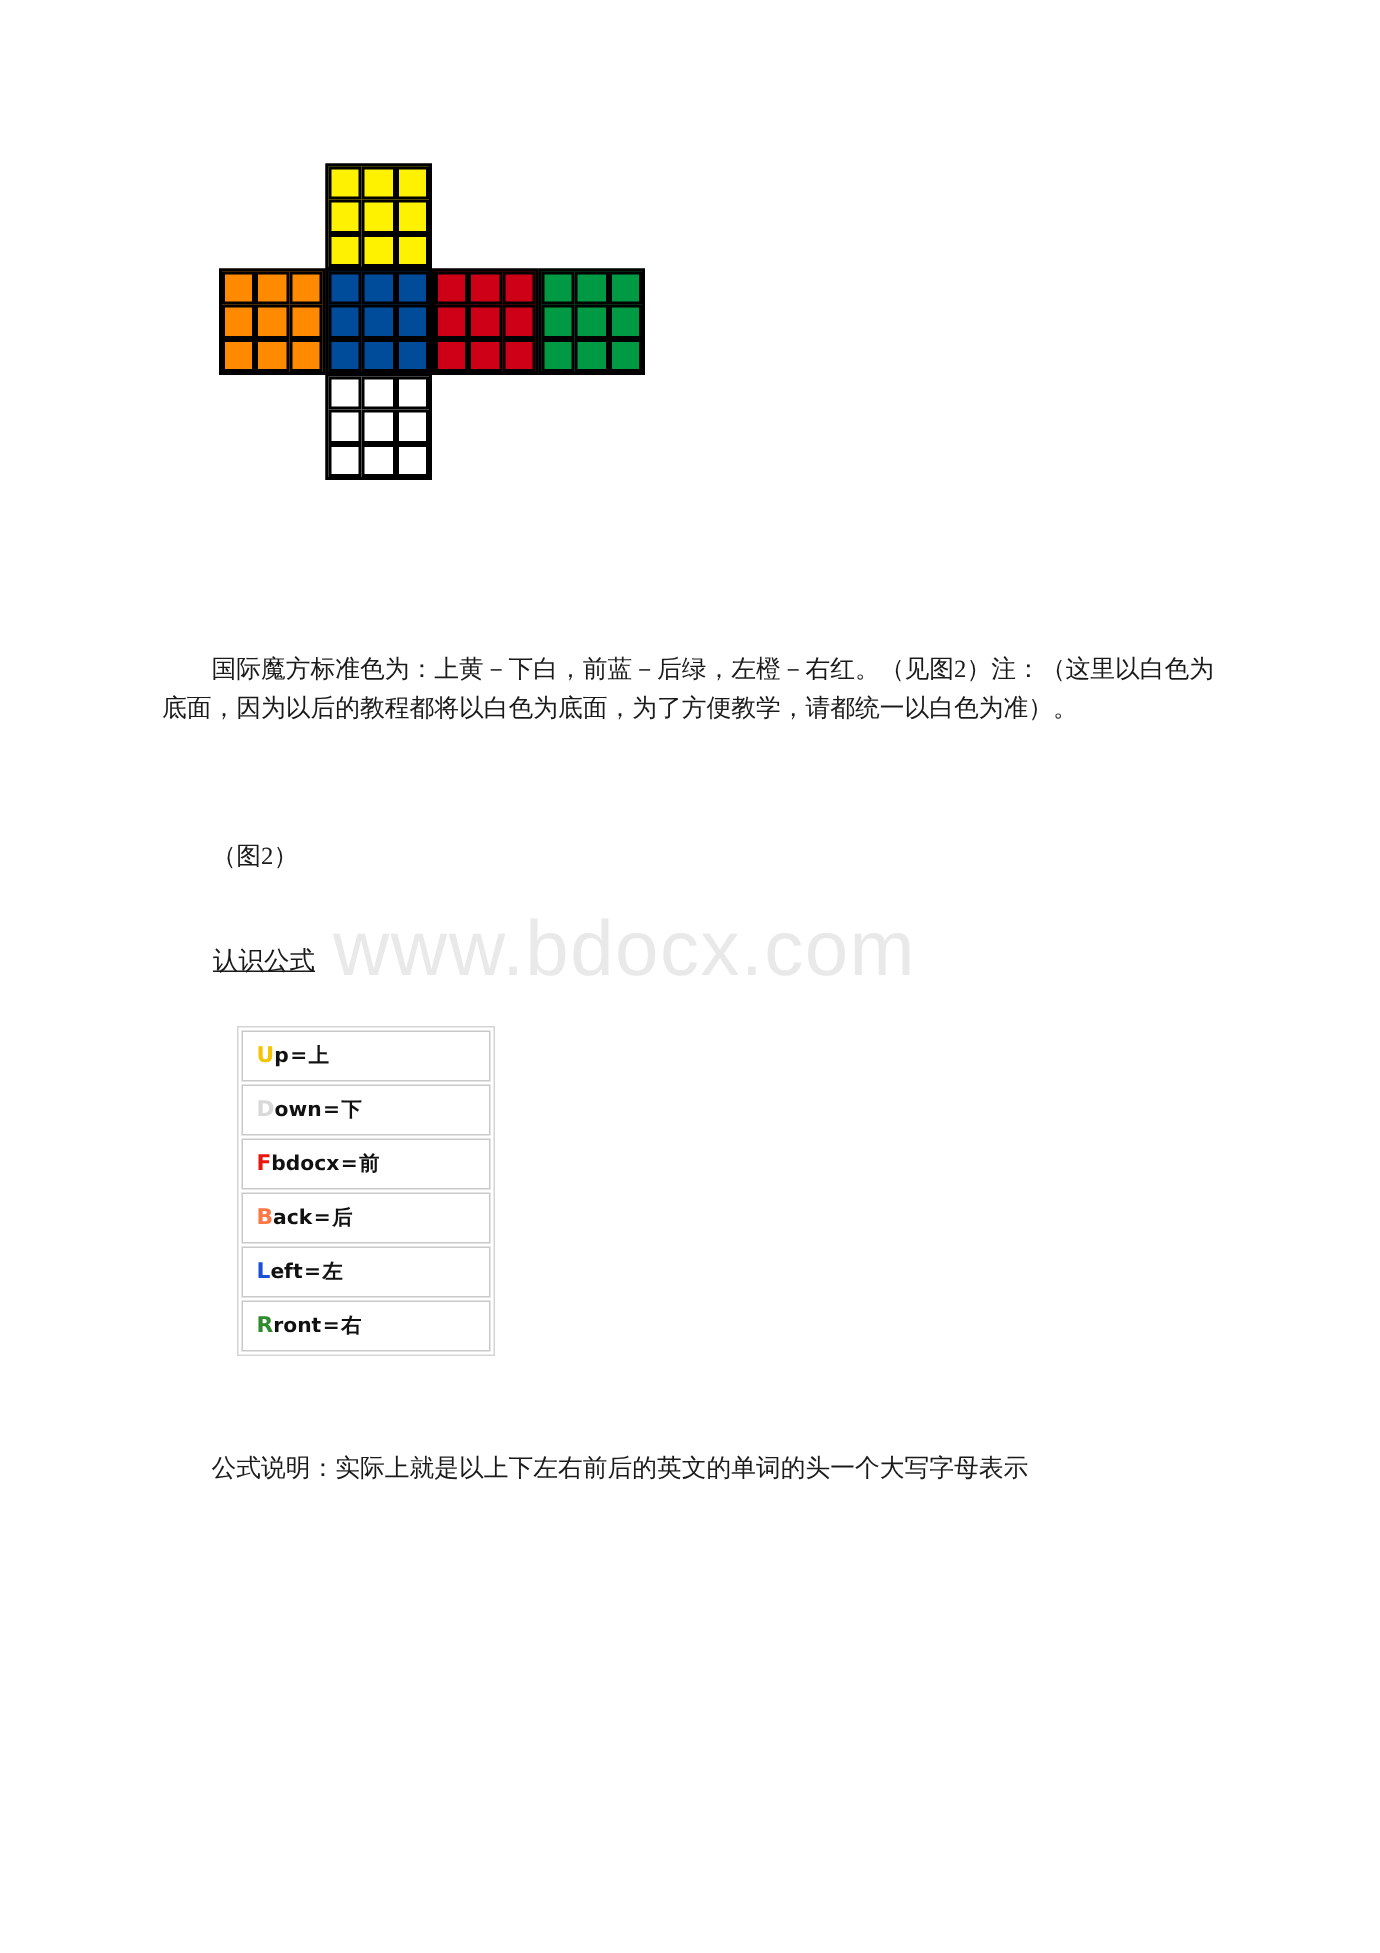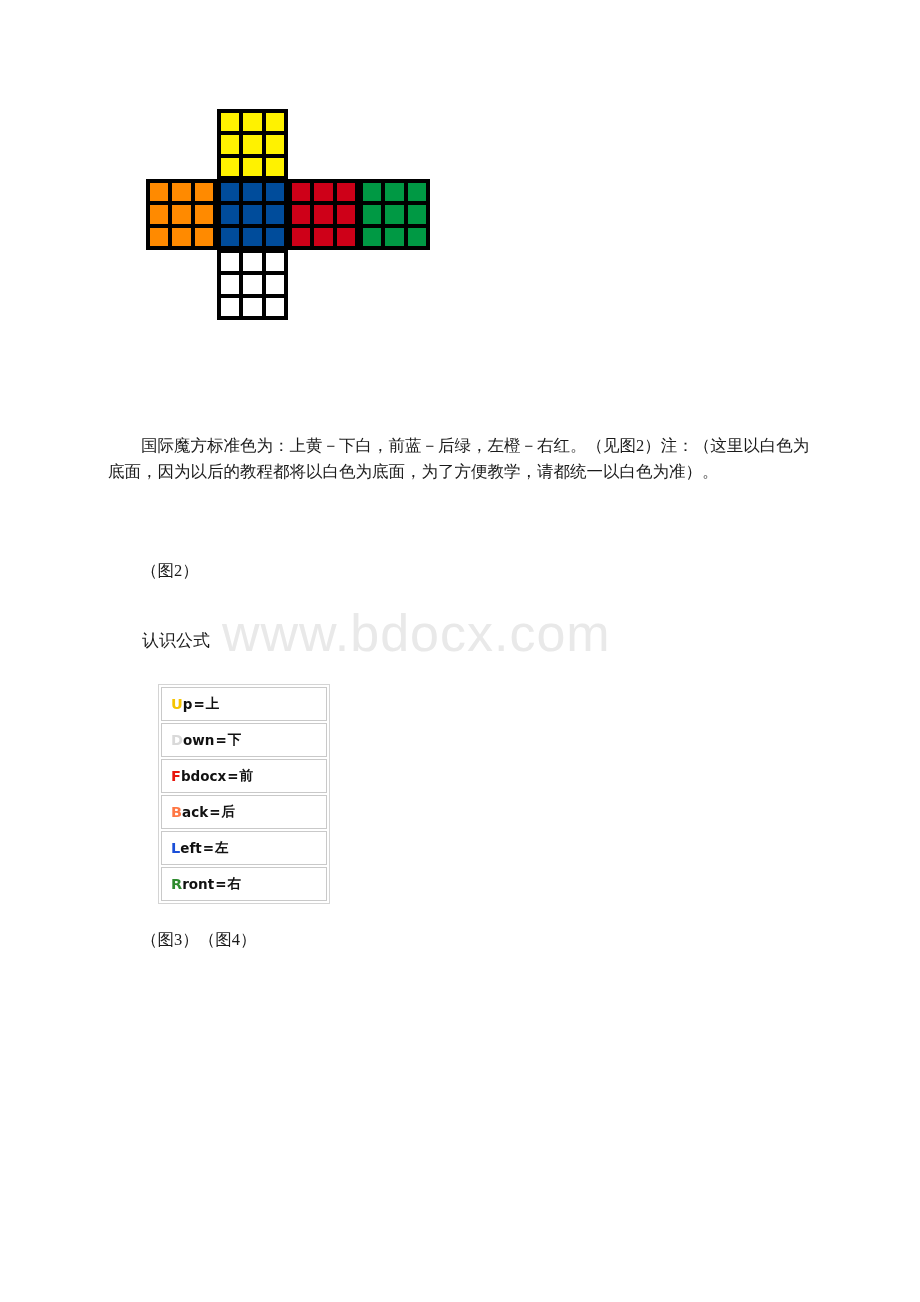--- a/index.html
+++ b/index.html
@@ -79,21 +79,21 @@
     z-index: 2;
   }
   .indent { text-indent: 2em; }
 
   .p-structure { left: 108px; top: 303px; width: 706px; text-align: justify; }
   .p-structure .lead-space { display: inline-block; width: 318px; }
 
   .p-standard-title { left: 108px; top: 394px; width: 706px; }
   .p-standard-body  { left: 108px; top: 433px; width: 706px; }
   .p-fig2           { left: 108px; top: 558px; width: 706px; }
-  .p-recognize      { left: 108px; top: 628px; width: 706px; font-size: 17px; }
+  .p-recognize      { left: 108px; top: 628px; width: 706px; font-size: 17px; text-decoration: underline; }
   .p-fig34          { left: 108px; top: 927px; width: 706px; }
   .p-formula-note   { left: 108px; top: 966px; width: 706px; }
 
   
   .formula-table {
     position: absolute;
     left: 158px;
     top: 684px;
     width: 172px;
     border: 1px solid #d4d4d4;
@@ -253,16 +253,16 @@
     </div>
 
     <div class="formula-row">
       <span class="initial" style="color:#2E8B2E">R</span>
         <span class="rest">ront</span>
       <span class="eq">=</span>
       <span class="cn">右</span>
     </div>
   </div>
 
-  <div class="para p-fig34 indent">（图3）（图4）</div>
-
+
+  <div class="para p-formula-note indent">公式说明：实际上就是以上下左右前后的英文的单词的头一个大写字母表示</div>
 
 </div>
 
 </body></html>

